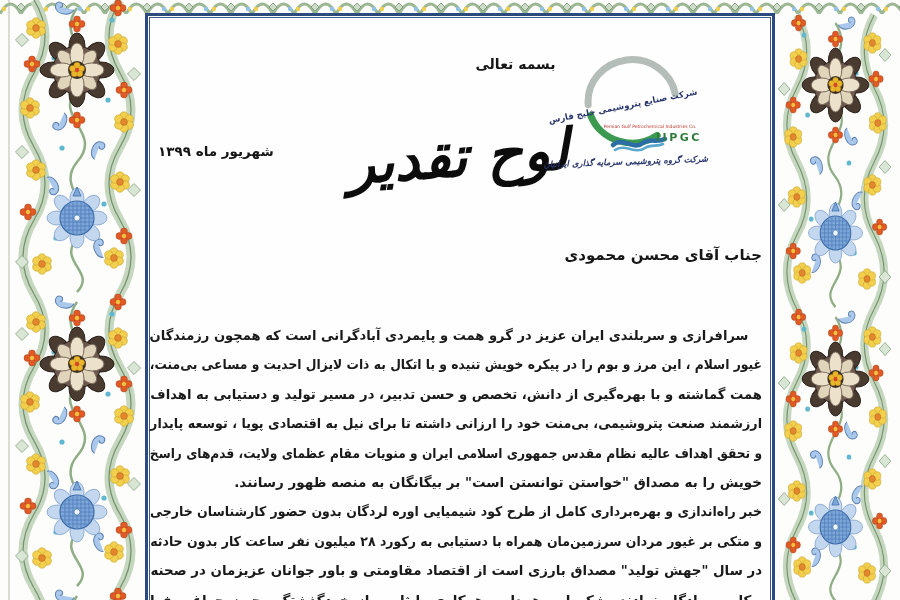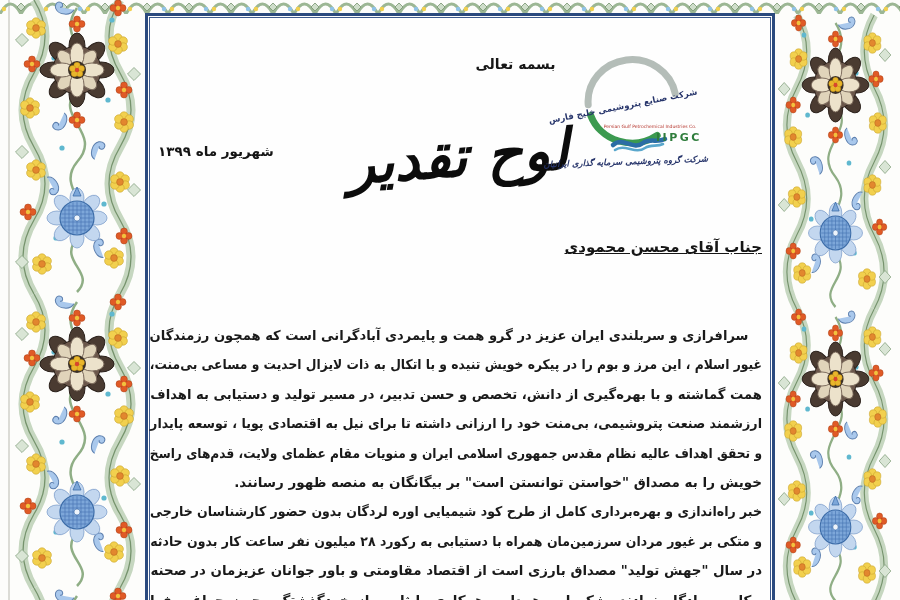--- a/index.html
+++ b/index.html
@@ -30,22 +30,22 @@
   .logo-orgfa{position:absolute;left:28px;top:44px;width:100px;text-align:center;
     direction:rtl;font-weight:700;font-size:8.5px;color:#27356b;white-space:nowrap;
     transform:rotate(-11deg);}
   .logo-orgen{position:absolute;left:30px;top:72px;width:100px;text-align:center;
     font-size:4.5px;color:#b5342b;white-space:nowrap;}
   .logo-abbr{position:absolute;left:86px;top:79px;font-weight:700;font-size:11px;
     color:#2f7d3c;letter-spacing:2.5px;}
   .logo-parent{position:absolute;left:2px;top:104px;width:136px;text-align:center;
     direction:rtl;font-weight:700;font-style:italic;font-size:8.5px;color:#27356b;
     white-space:nowrap;transform:rotate(-2deg);}
-  .recipient{position:absolute;right:138px;top:232px;direction:rtl;text-align:right;
-    font-weight:700;font-size:15px;line-height:30px;white-space:nowrap;text-decoration:underline;}
+  .recipient{position:absolute;right:138px;top:240px;direction:rtl;text-align:right;
+    font-weight:700;font-size:15px;line-height:30px;white-space:nowrap;}
   .body-text{position:absolute;left:150px;top:321px;width:612px;direction:rtl;
     font-weight:700;font-size:13.5px;color:#1a1a1a;}
   .bline{line-height:29.4px;height:29.4px;text-align:justify;text-align-last:justify;
     white-space:nowrap;}
   .bline.endline{text-align-last:right;}
   .bline.indent{text-indent:14px;}
   svg{display:block;}
 </style>
 </head>
 <body>

